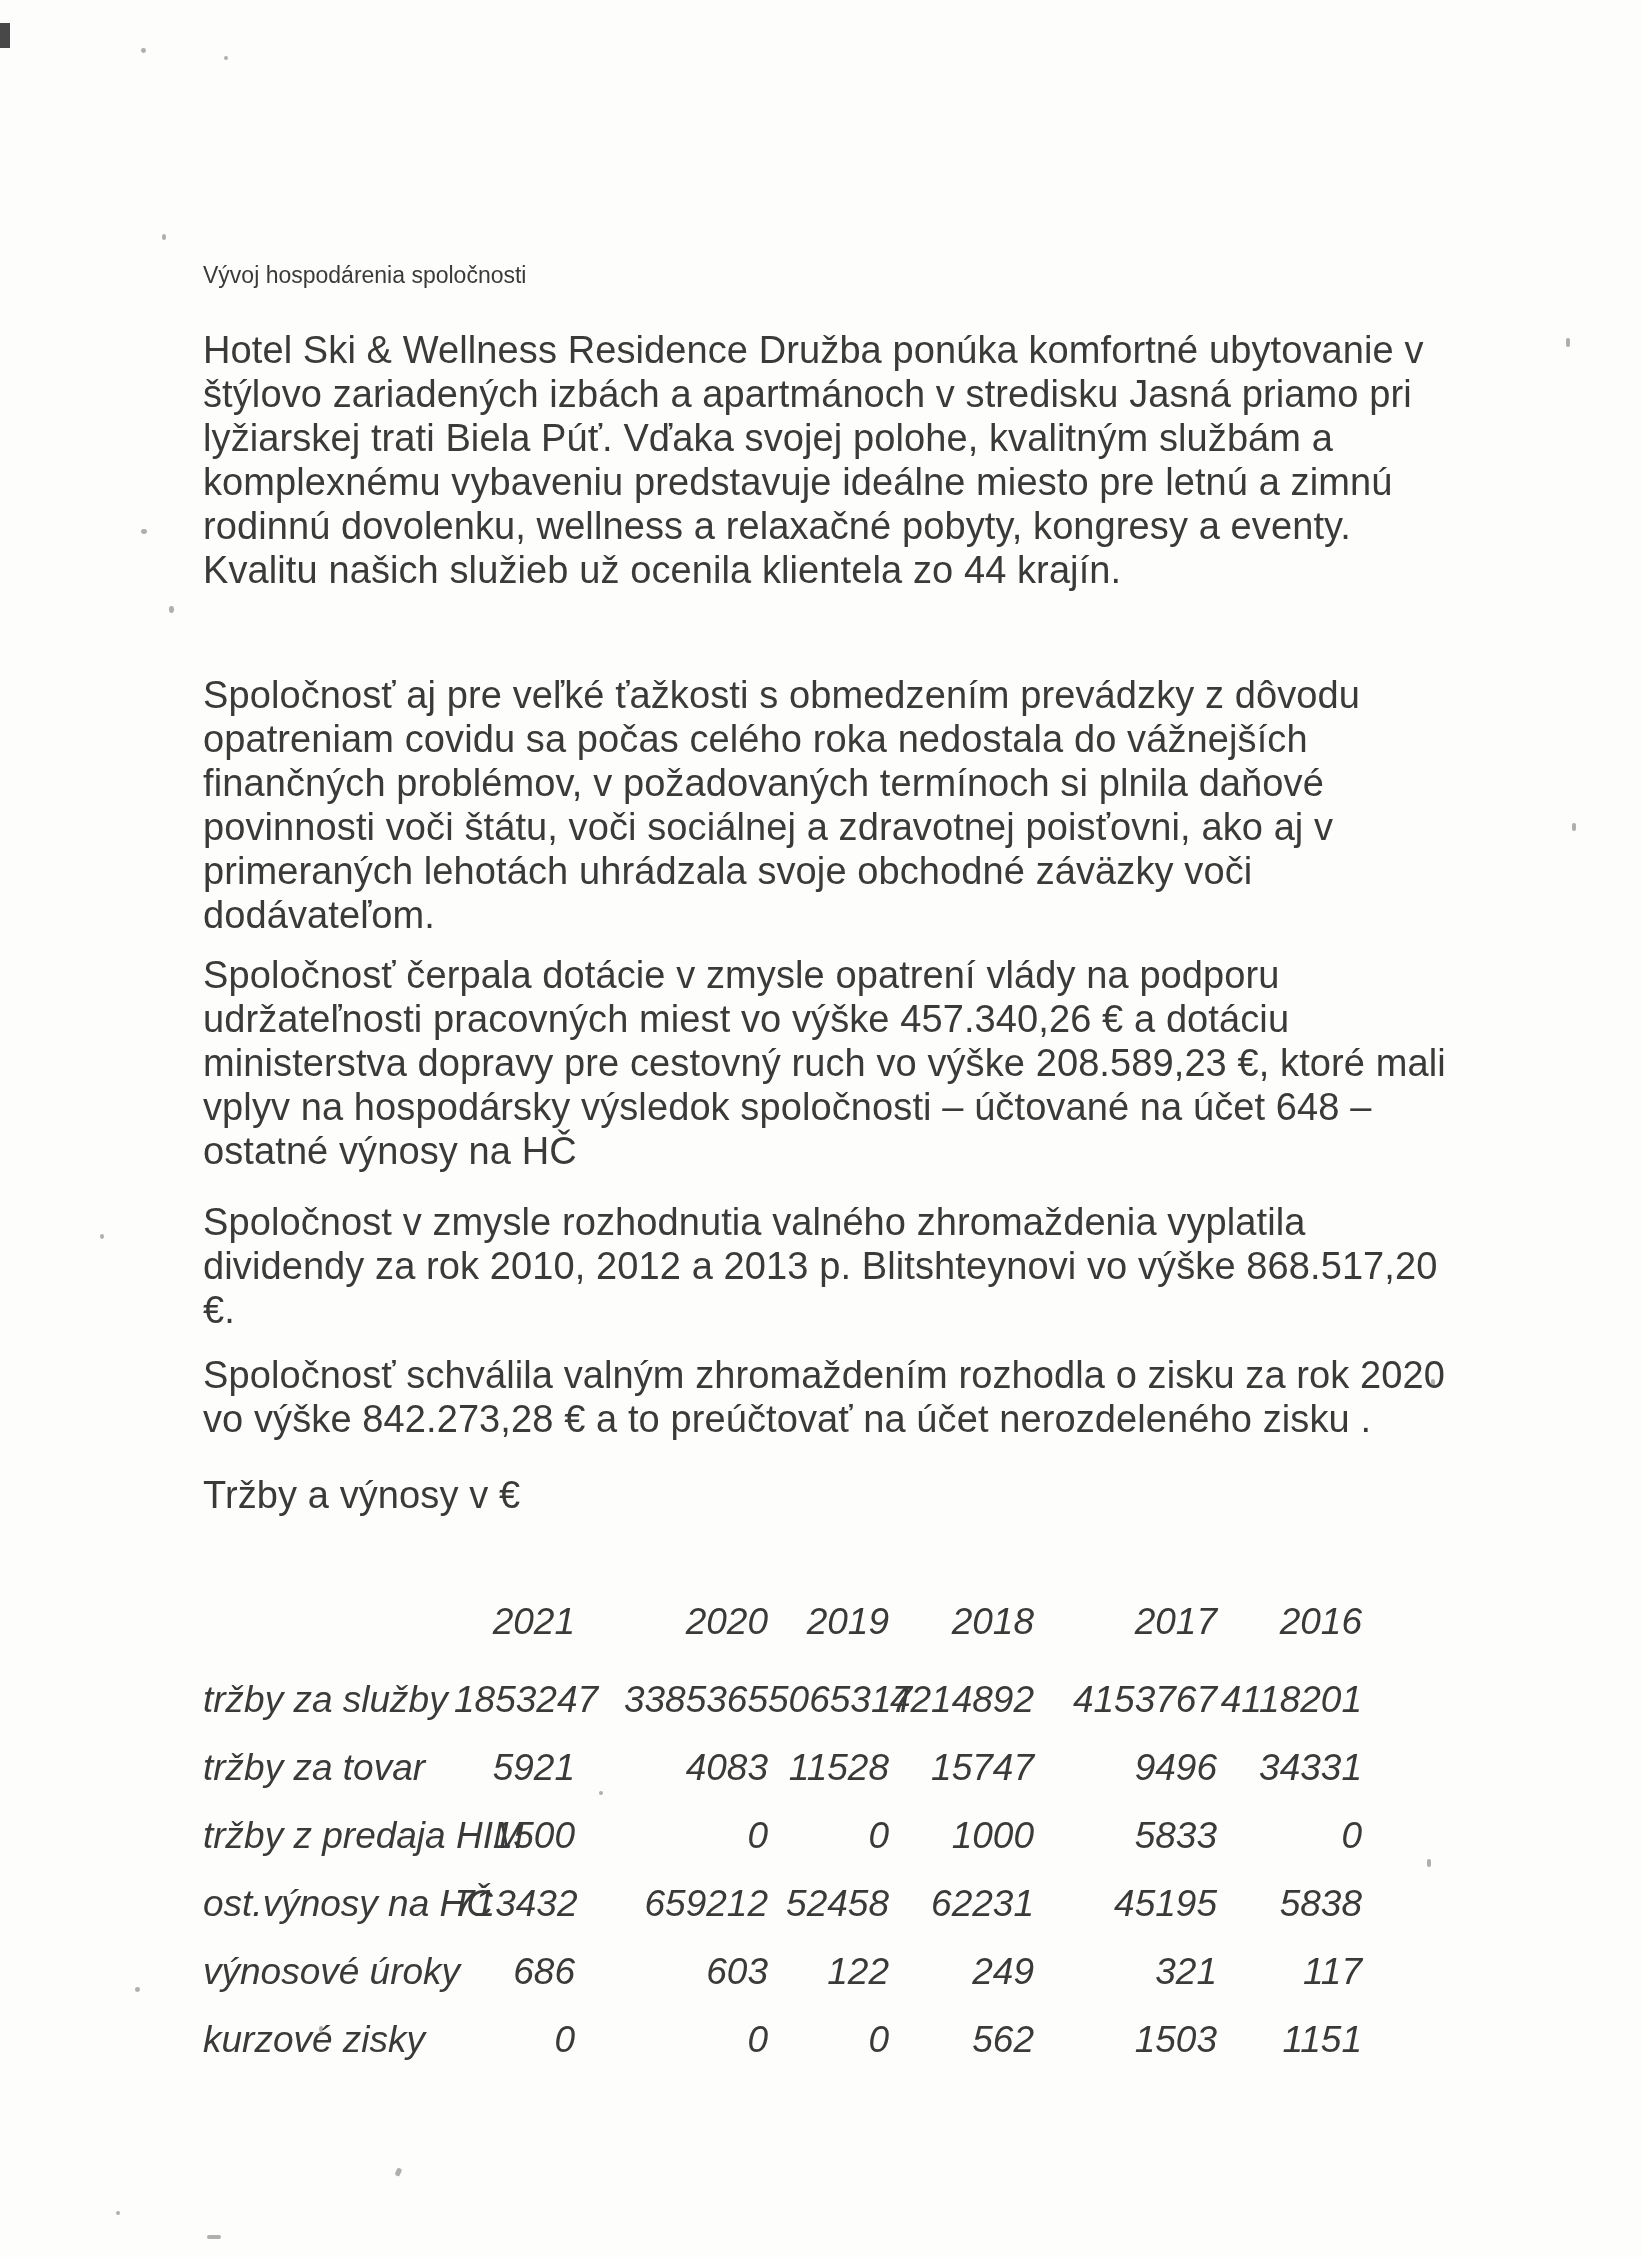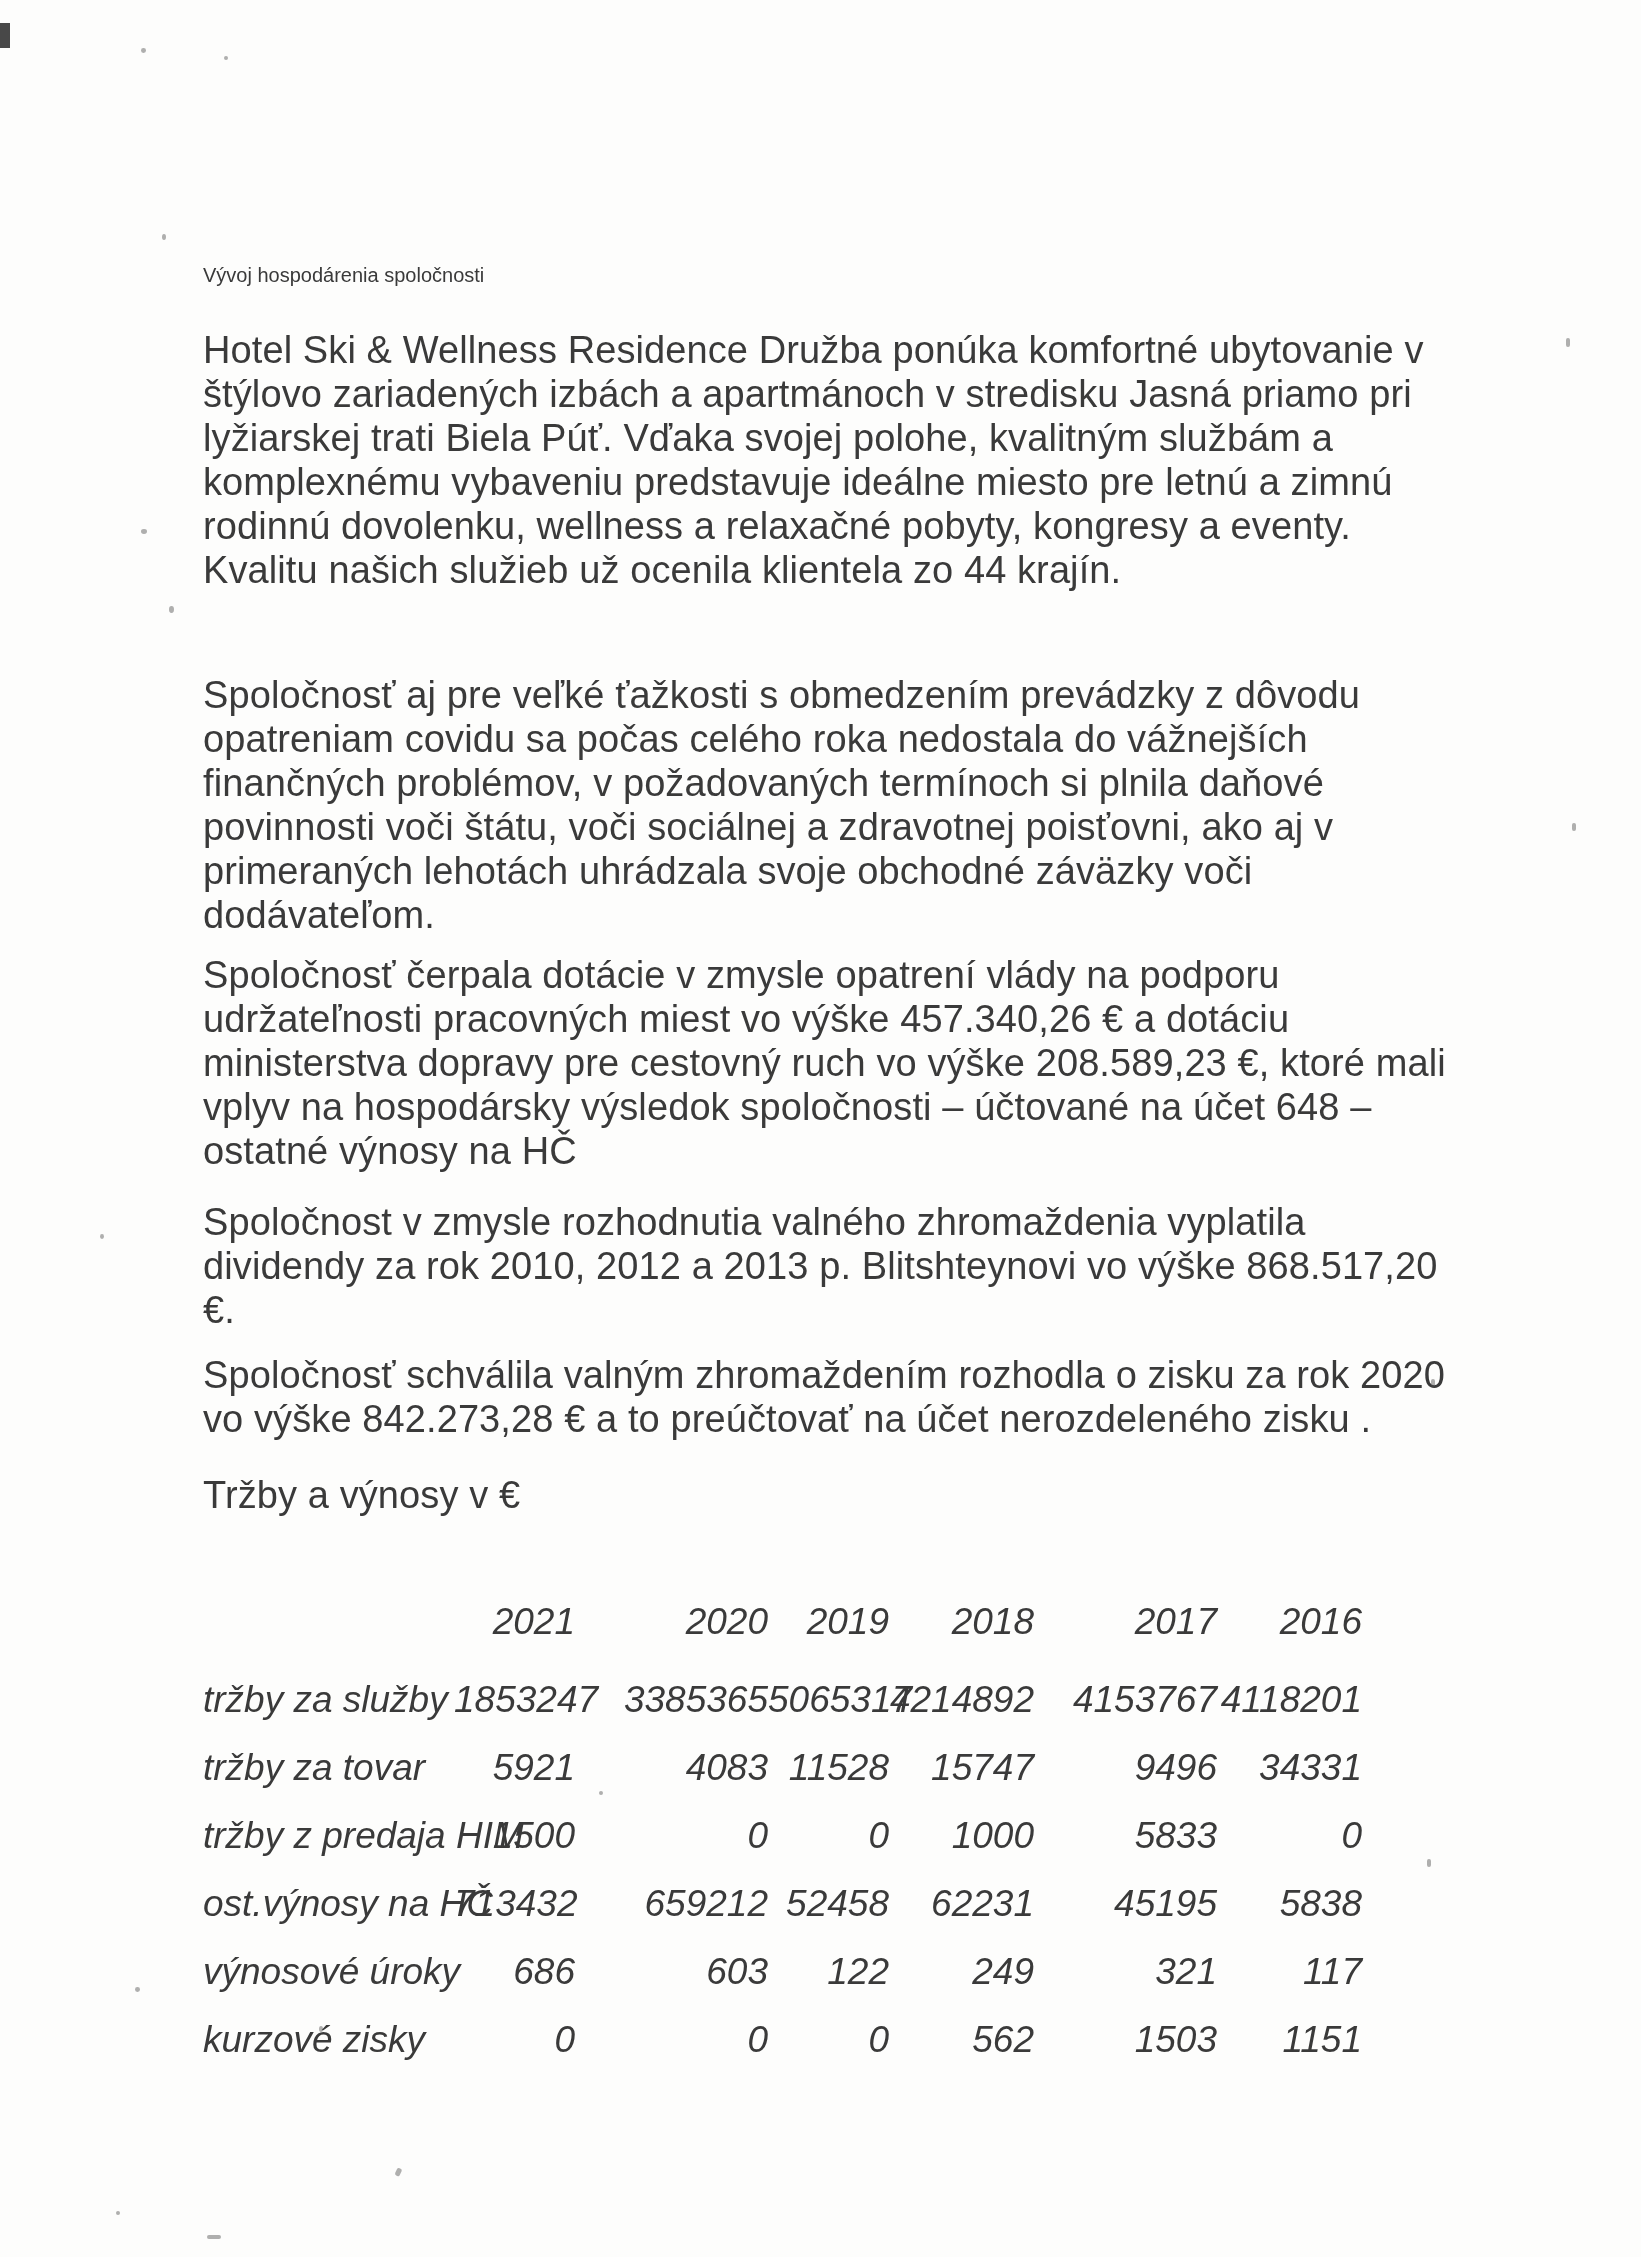--- a/index.html
+++ b/index.html
@@ -20,21 +20,21 @@
     inset: 0;
     background: #fdfdfc;
   }
   .content {
     position: absolute;
     left: 203px;
     top: 253px;
     width: 1265px;
   }
   .sec-heading {
-    font-size: 20px;
+    font-size: 23px;
     font-weight: 400;
     line-height: 44px;
     margin: 0;
   }
   .body-para {
     font-size: 38px;
     line-height: 44px;
     margin: 0;
     letter-spacing: 0.1px;
   }

